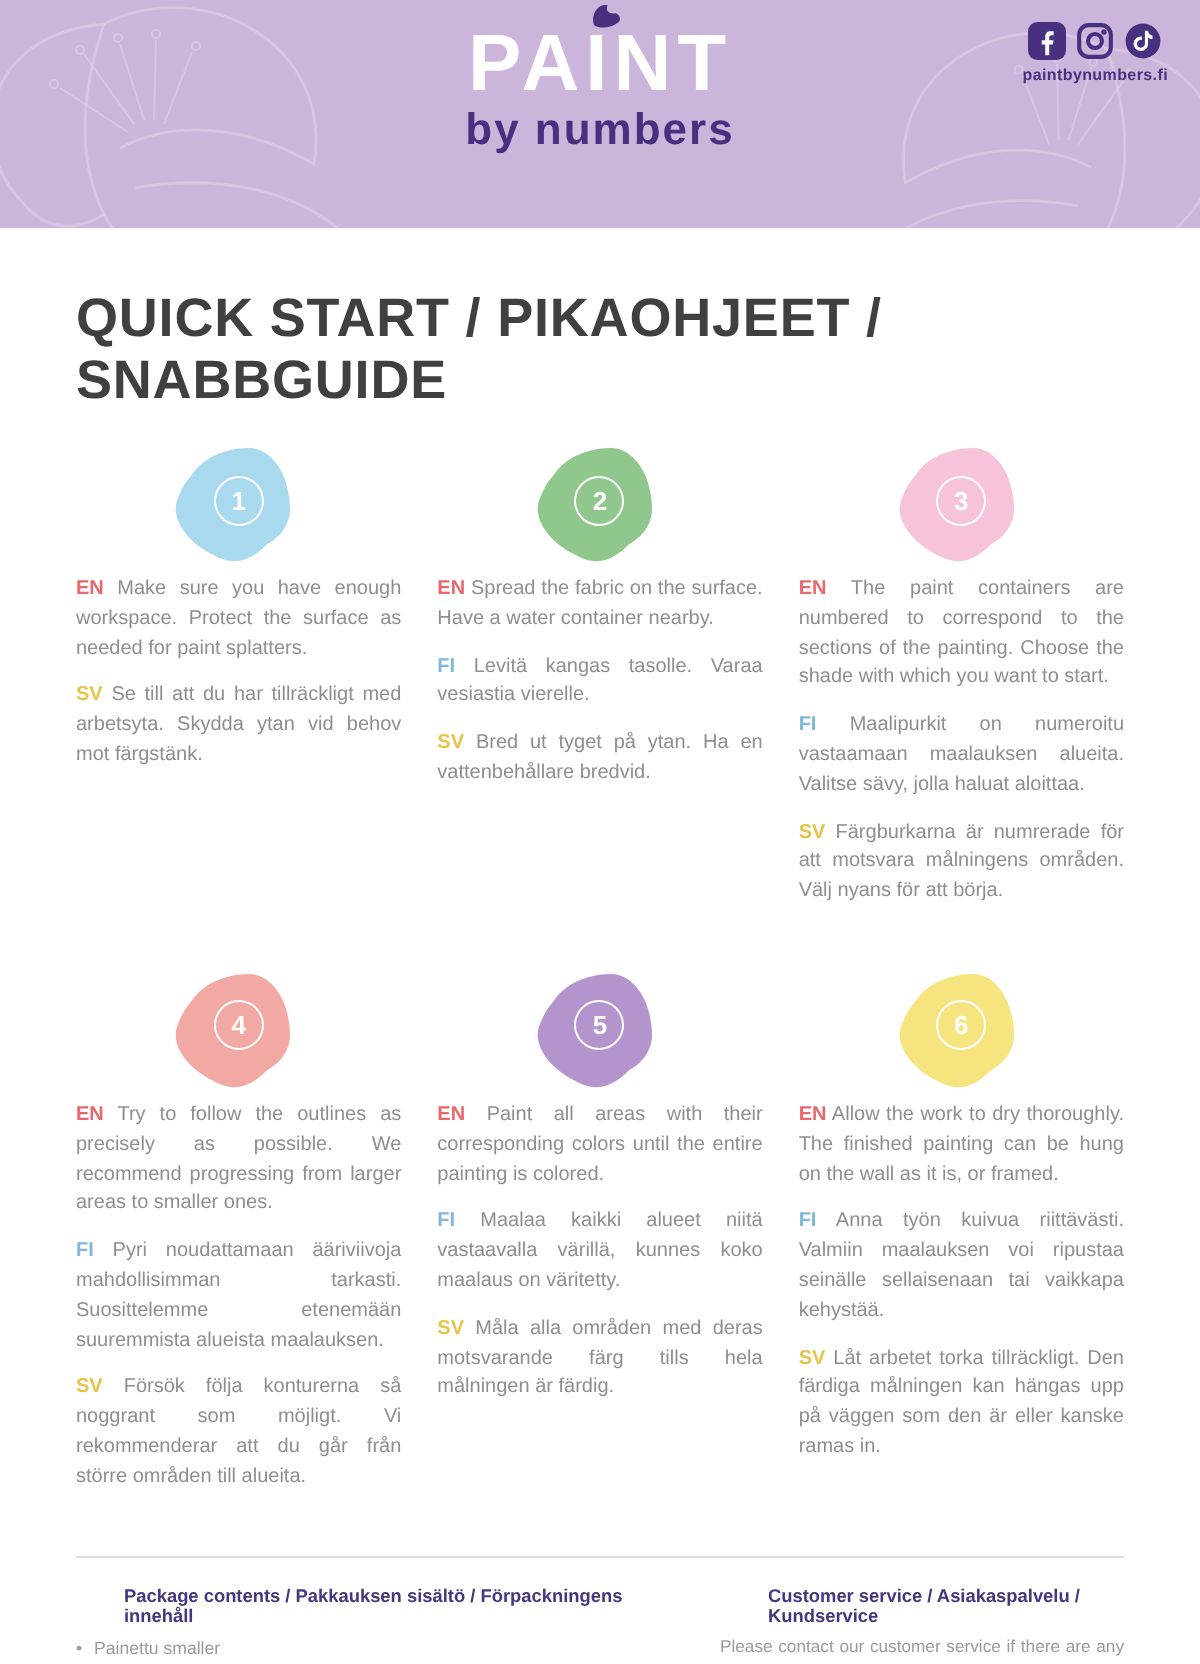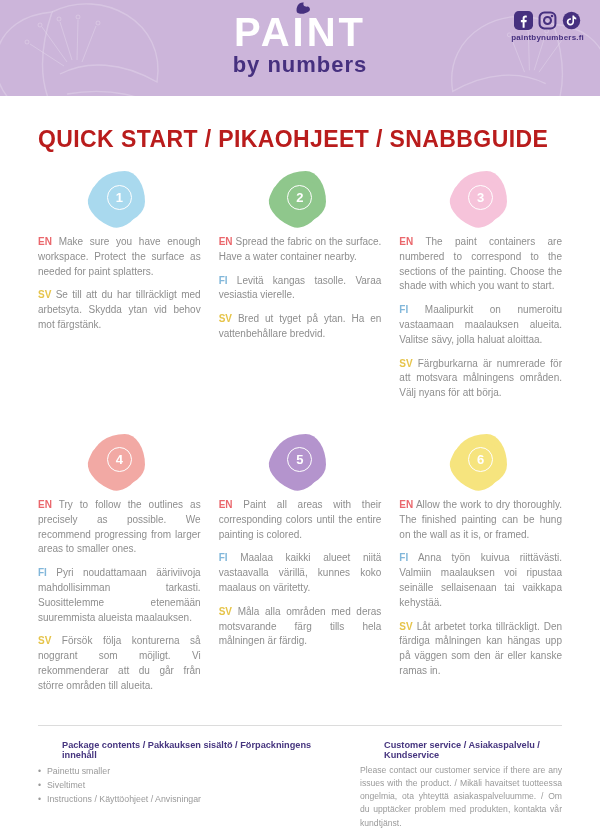--- a/index.html
+++ b/index.html
@@ -1,36 +1,36 @@
 <!DOCTYPE html>
 <html><head>
 <meta charset="utf-8">
 <style>
   * { margin:0; padding:0; box-sizing:border-box; }
   html,body { background:#ffffff; }
   body { width:600px; font-family:"Liberation Sans","DejaVu Sans",sans-serif; }
   .page { width:600px; min-height:832px; background:#fff; overflow:hidden; position:relative; }
 
   
-  .header { position:relative; height:96px; background:#ccb5da; overflow:hidden; }
+  .header { position:relative; height:114px; background:#ccb5da; overflow:hidden; }
   .flower { position:absolute; opacity:.5; }
   .flower.left { left:-28px; top:-18px; }
   .flower.right { right:-30px; top:-8px; }
   .logo { position:relative; text-align:center; padding-top:12px; }
   .logo-title { position:relative; display:inline-block; font-size:40px; font-weight:800; letter-spacing:3px; color:#ffffff; line-height:1; }
   .paint-drop { position:absolute; left:50%; margin-left:-5px; top:-11px; }
   .logo-sub { font-size:22px; font-weight:600; color:#46307f; line-height:1; margin-top:2px; letter-spacing:1px; }
   .header-right { position:absolute; top:11px; right:16px; text-align:center; }
   .social-row { display:flex; gap:5px; justify-content:center; }
   .social-row svg { display:block; }
   .site-label { margin-top:3px; font-size:8px; font-weight:700; color:#46307f; letter-spacing:.2px; }
 
   
   .content { padding:0 38px; }
-  .page-title { margin:30px 0 18px; font-size:23px; font-weight:800; letter-spacing:.4px; color:#b91c1c; }
+  .page-title { margin:30px 0 18px; font-size:27px; font-weight:800; letter-spacing:.4px; color:#404040; }
 
   .steps-grid { display:grid; grid-template-columns:repeat(3,1fr); column-gap:18px; row-gap:24px; }
   .step { }
   .blob { position:relative; width:52px; height:52px; margin:0 auto 12px; display:flex; align-items:center; justify-content:center; border-radius:61% 39% 52% 48% / 44% 59% 41% 56%; }
   .blob::before { content:""; position:absolute; left:-4px; top:6px; right:4px; bottom:-3px; background:inherit; border-radius:55% 45% 40% 60% / 55% 45% 60% 40%; transform:rotate(24deg); }
   .num-circle { position:relative; z-index:1; width:25px; height:25px; border:1.6px solid #fff; border-radius:50%; display:flex; align-items:center; justify-content:center; color:#fff; font-size:13px; font-weight:700; }
   .step-text { font-size:10px; line-height:1.48; color:#8e8e8e; text-align:justify; margin-bottom:9px; }
   .lang { font-weight:700; }
   .lang.en { color:#ea676c; }
   .lang.fi { color:#82b7da; }

